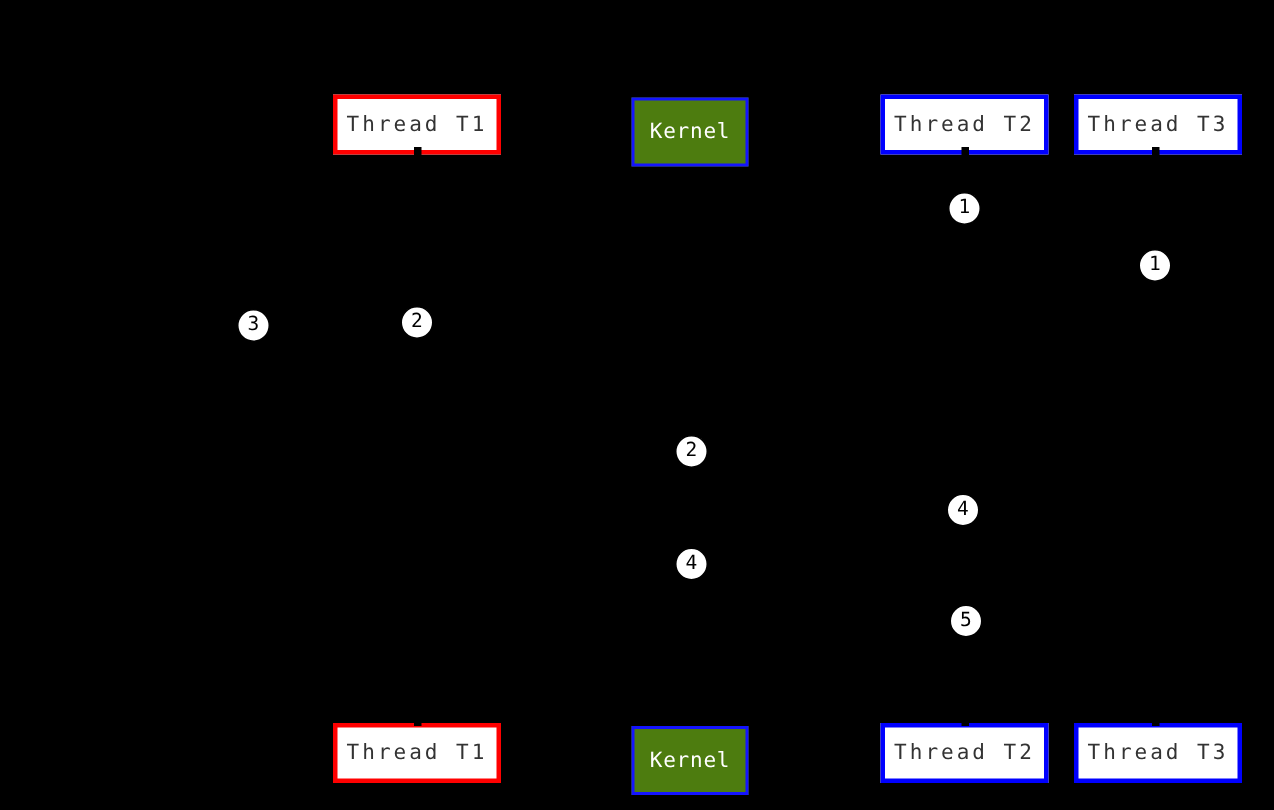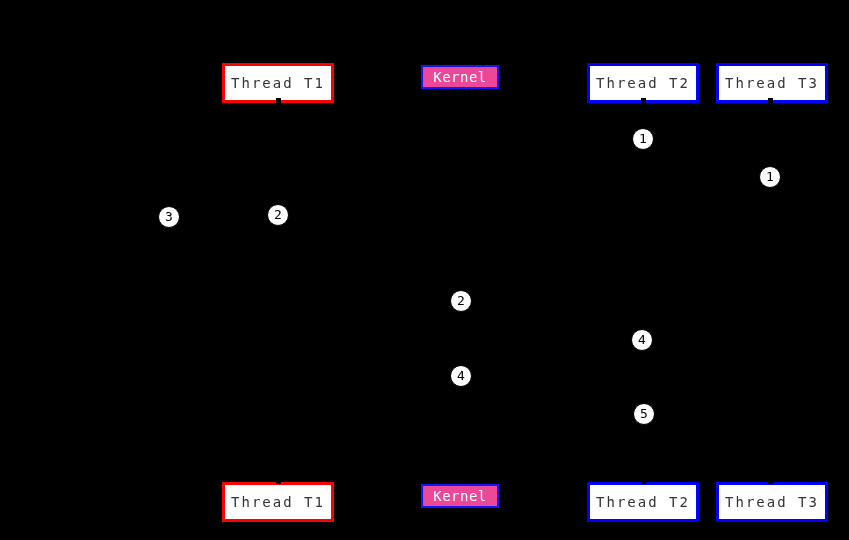--- a/index.html
+++ b/index.html
@@ -31,22 +31,22 @@
   .actor-thread {
     width: 112px;
     height: 40px;
     border: 3px solid #0000ff;
   }
   .actor-t1 {
     border-color: #ff0000;
   }
   .actor-kernel {
     width: 78px;
-    height: 24px;
-    background: #ec4899;
+    height: 46px;
+    background: #4d7c0f;
     border: 2px solid #1414ff;
     color: #ffffff;
     letter-spacing: 0.5px;
   }
   .notch {
     position: absolute;
     width: 5px;
     height: 6px;
     background: #000000;
     z-index: 3;

